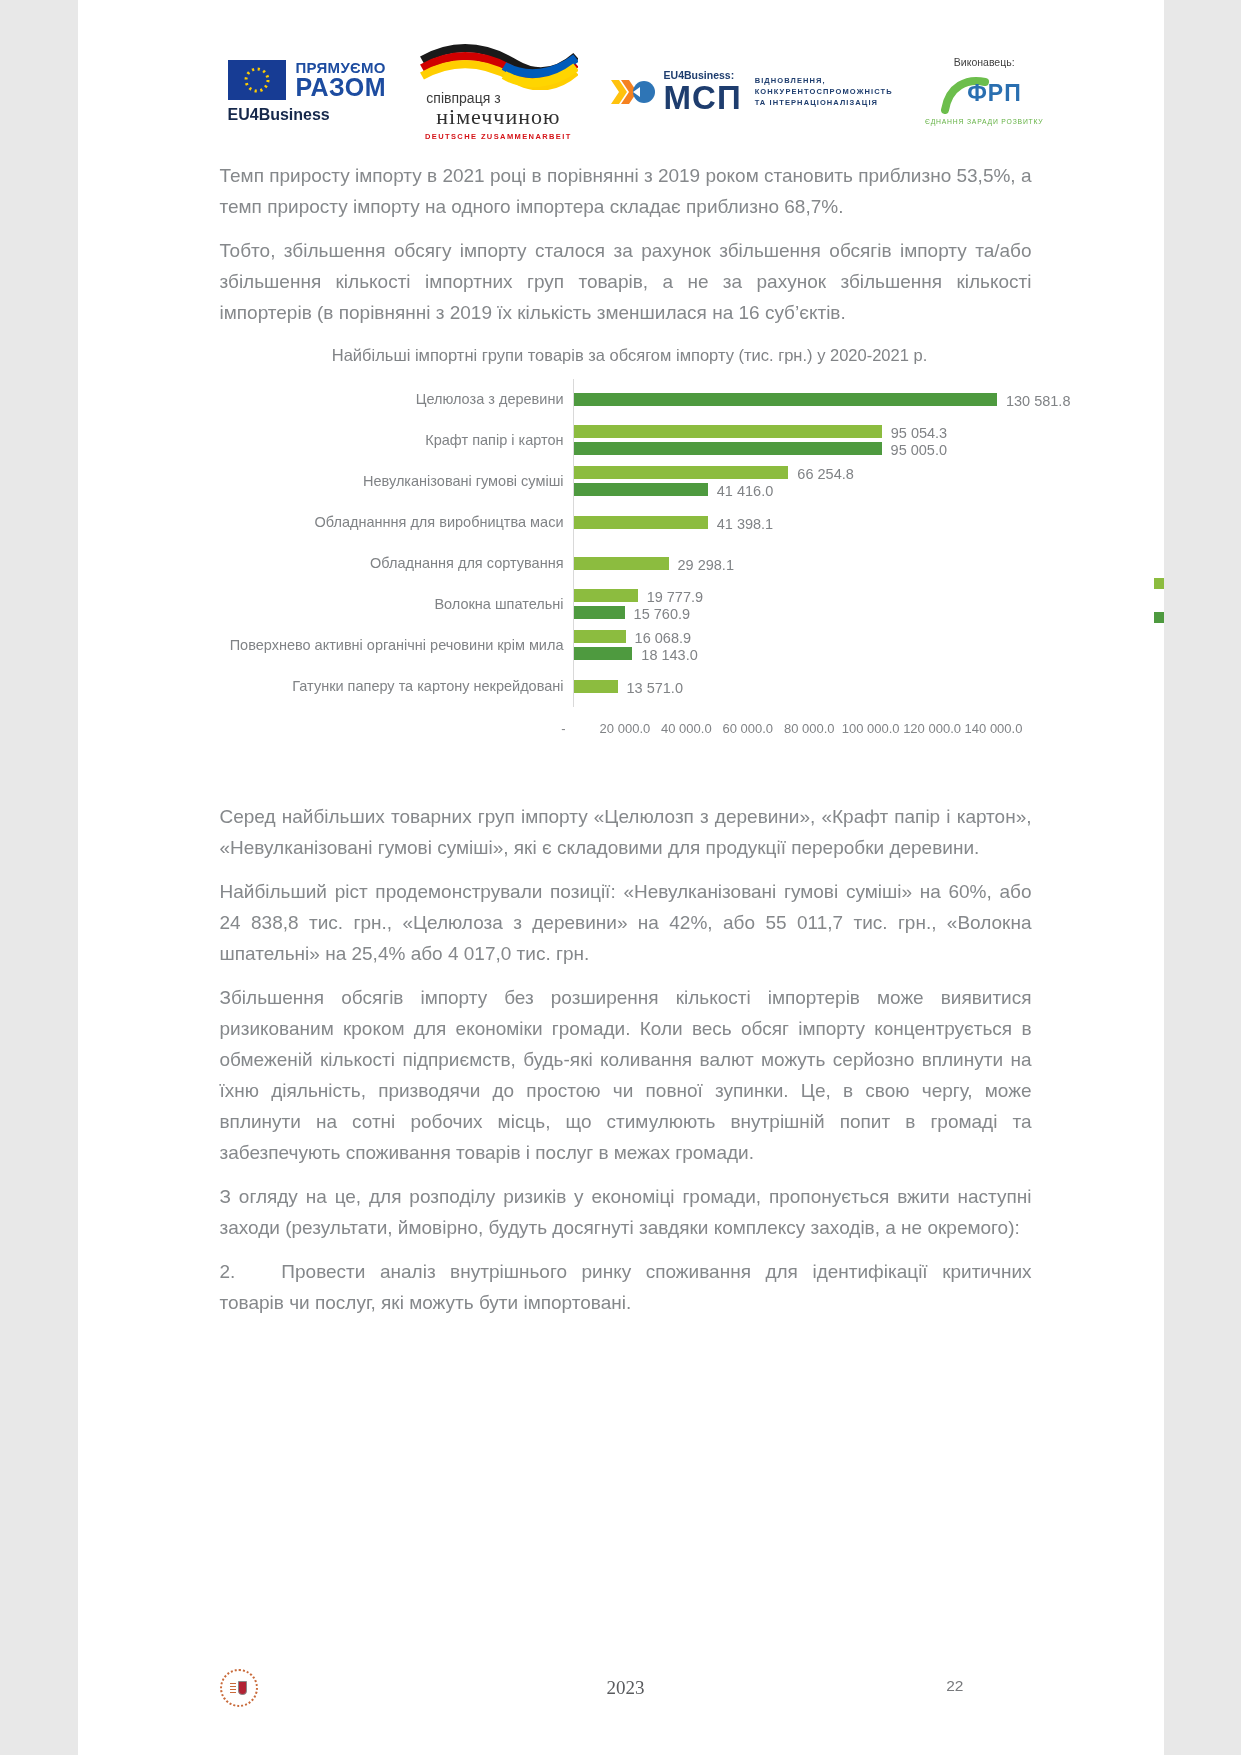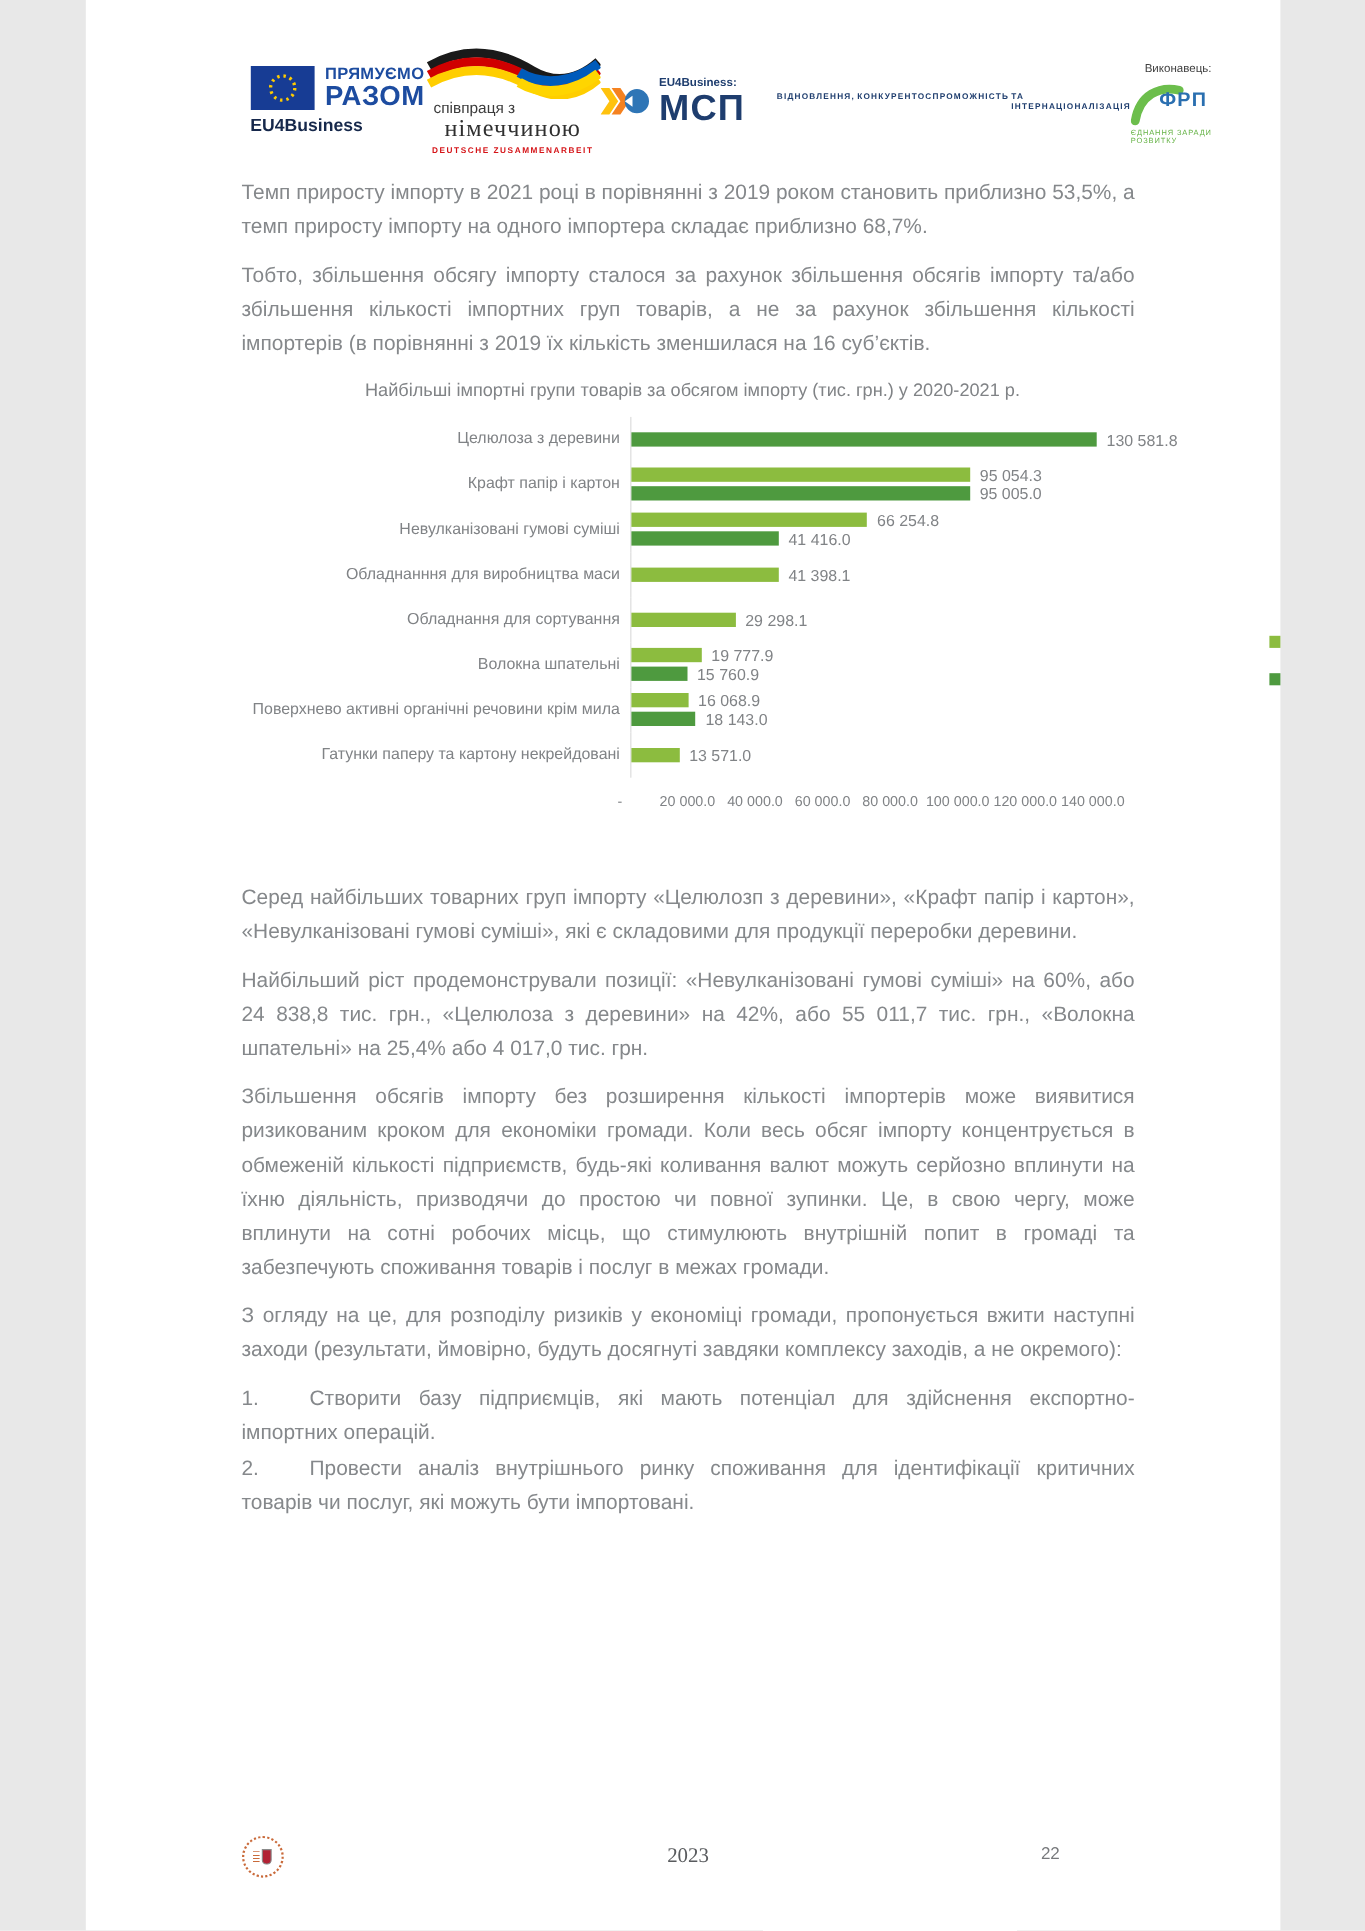--- a/index.html
+++ b/index.html
@@ -31,28 +31,28 @@
   .de-ribbon{width:160px;height:52px;}
   .de-l1{font-size:14px;color:#3B3B3B;align-self:flex-start;margin-left:8px;margin-top:0px;}
   .de-l2{font-family:"Liberation Serif", serif;font-size:22px;color:#2F2F2F;letter-spacing:1px;margin-top:-2px;}
   .de-l3{font-size:7.5px;color:#D51317;letter-spacing:1.4px;margin-top:2px;font-weight:bold;}
   
   .msp-wrap{margin-top:32px;flex-direction:row;align-items:center;gap:9px;}
   .msp-icon{width:44px;height:36px;flex:none;}
   .msp-mid{display:flex;flex-direction:column;line-height:1;}
   .msp-brand{font-size:10.5px;font-weight:bold;color:#1E3D6E;}
   .msp-name{font-size:33px;font-weight:bold;color:#1E3D6E;letter-spacing:1px;}
-  .msp-tag{display:flex;flex-direction:row;gap:2px;margin-left:20px;}
+  .msp-tag{display:flex;flex-direction:column;gap:2px;margin-left:4px;}
   .msp-tag span{font-size:7.5px;font-weight:bold;color:#1E3D6E;letter-spacing:1.1px;}
   
   .frp-wrap{margin-top:18px;}
   .frp-label{font-size:10.5px;color:#3F3F3F;margin-bottom:6px;align-self:center;}
   .frp-logo{position:relative;width:86px;height:40px;}
   .frp-arc{position:absolute;left:0;top:0;}
-  .frp-name{position:absolute;left:26px;top:6px;font-size:18px;font-weight:bold;color:#2A6FB0;letter-spacing:1px;}
+  .frp-name{position:absolute;left:26px;top:6px;font-size:23px;font-weight:bold;color:#2A6FB0;letter-spacing:1px;}
   .frp-tag{font-size:6.8px;color:#64B244;letter-spacing:.8px;margin-top:4px;}
   
   .content{position:absolute;left:142px;right:132px;top:160px;color:#85888B;}
   .para{
     font-size:19px;line-height:31px;text-align:justify;
     margin:0 0 13px 0;color:#85888B;
   }
   .num-para{margin-bottom:2px;}
   .tab-gap{display:inline-block;width:46px;}
   
@@ -276,21 +276,20 @@
             <span>2020</span>
           </div>
         </div>
     </figure>
 
     <p class="para">Серед найбільших товарних груп імпорту «Целюлозп з деревини», «Крафт папір і картон», «Невулканізовані гумові суміші», які є складовими для продукції переробки деревини.</p>
     <p class="para">Найбільший ріст продемонстрували позиції: «Невулканізовані гумові суміші» на 60%, або 24 838,8 тис. грн., «Целюлоза з деревини» на 42%, або 55 011,7 тис. грн., «Волокна шпательні» на 25,4% або 4  017,0 тис. грн.</p>
     <p class="para">Збільшення обсягів імпорту без розширення кількості імпортерів може виявитися ризикованим кроком для економіки громади. Коли весь обсяг імпорту концентрується в обмеженій кількості підприємств, будь-які коливання валют можуть серйозно вплинути на їхню діяльність, призводячи до простою чи повної зупинки. Це, в свою чергу, може вплинути на сотні робочих місць, що стимулюють внутрішній попит в громаді та забезпечують споживання товарів і послуг в межах громади.</p>
     <p class="para">З огляду на це, для розподілу ризиків у економіці громади, пропонується вжити наступні заходи (результати, ймовірно, будуть досягнуті завдяки комплексу заходів, а не окремого):</p>
 
-    <p class="para num-para"><span>1.</span><span class="tab-gap"></span><span>Створити базу підприємців, які мають потенціал для здійснення експортно-імпортних операцій.</span></p>
     <p class="para num-para"><span>2.</span><span class="tab-gap"></span><span>Провести аналіз внутрішнього ринку споживання для ідентифікації критичних товарів чи послуг, які можуть бути імпортовані.</span></p>
   </div>
 
   <div class="ftr">
     <span class="emblem">
         <span class="crest-a"></span>
         <span class="crest-b"></span>
       </span>
     <span class="ftr-year">2023</span>
     <span class="ftr-page">22</span>

